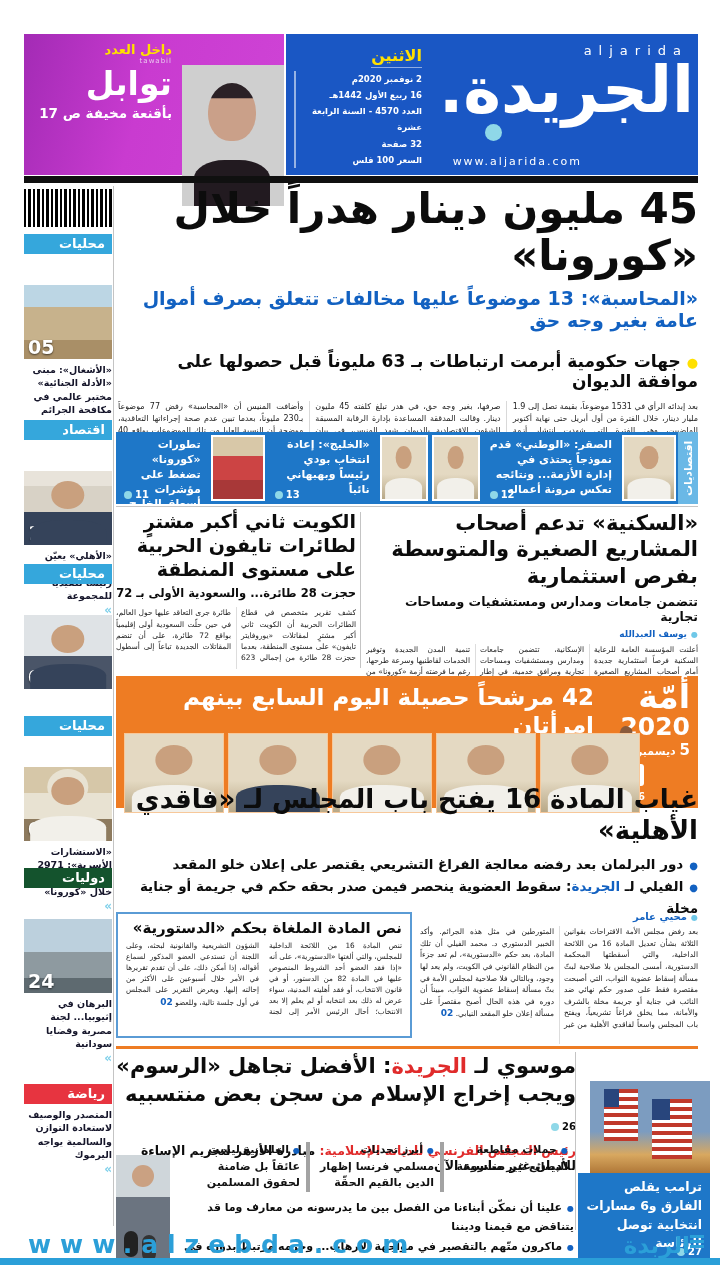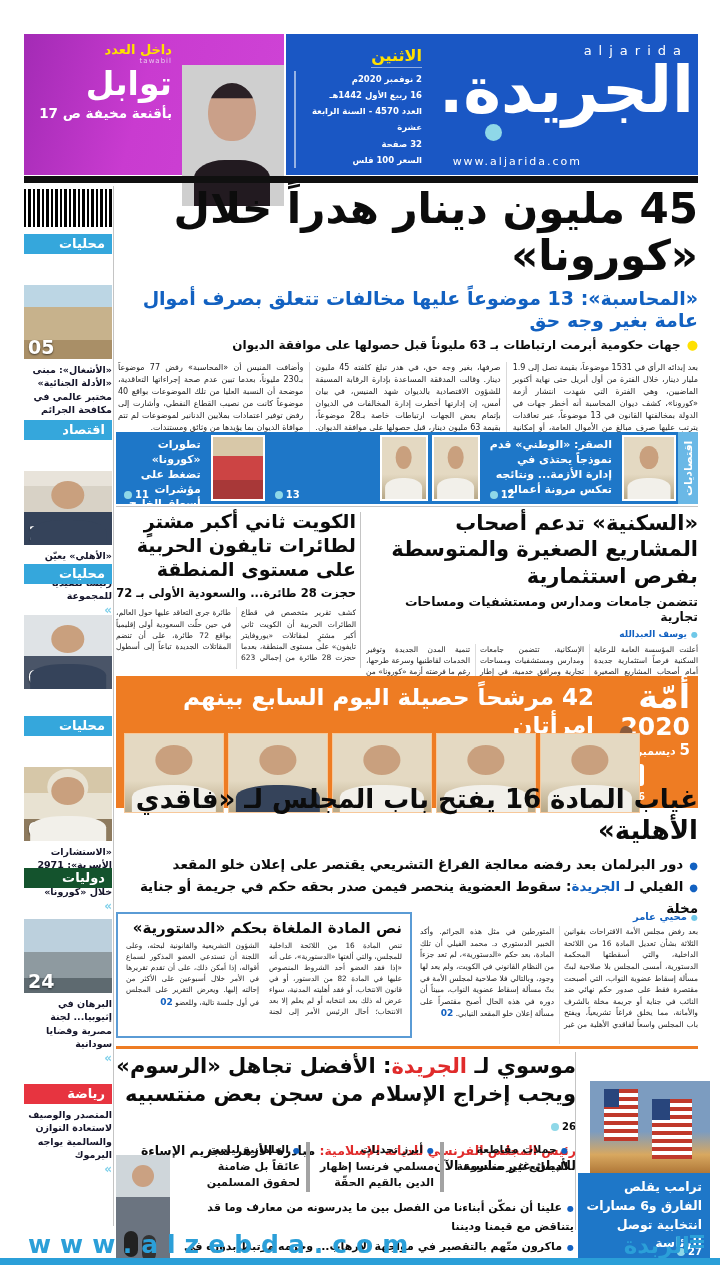--- a/index.html
+++ b/index.html
@@ -31,21 +31,21 @@
   .datebox{ position:absolute; top:12px; left:8px; width:128px; text-align:right; }
   .datebox .day{ color:#ffe000; font-weight:bold; font-size:16px; border-bottom:1px solid rgba(255,255,255,.5); padding-bottom:2px; margin-bottom:3px; display:inline-block; }
   .datebox .dline{ color:#fff; font-size:8.5px; font-weight:bold; line-height:1.9; border-left:2px solid rgba(255,255,255,.55); padding-left:4px; }
   .blackbar{ position:absolute; left:24px; top:176px; width:674px; height:7px; background:#101010; }
 
   
   .barcode{ position:absolute; left:24px; top:189px; width:88px; height:38px; background:repeating-linear-gradient(90deg,#000 0 2px,#fff 2px 4px,#000 4px 7px,#fff 7px 9px); }
   .lead{ position:absolute; left:118px; top:185px; width:580px; text-align:right; }
   .lead h1{ font-size:42px; line-height:1.12; letter-spacing:-1px; color:#0c0c0c; }
   .lead .sub-blue{ margin-top:8px; color:#1261c1; font-weight:bold; font-size:19px; }
-  .lead .sub-black{ margin-top:6px; color:#0c0c0c; font-weight:bold; font-size:12px; }
+  .lead .sub-black{ margin-top:20px; color:#0c0c0c; font-weight:bold; font-size:17px; }
   .sub-black::before{ content:"●"; color:#ffe000; font-size:13px; margin-left:6px; }
   .lead-body{ margin-top:10px; height:88px; overflow:hidden; column-count:3; column-gap:12px; column-rule:1px solid #d9d9d9; font-size:8px; line-height:1.5; text-align:justify; color:#222; }
 
   
   .strip{ position:absolute; left:116px; top:432px; width:582px; height:72px; background:#1e77c8; display:flex; direction:rtl; align-items:stretch; }
   .strip .vtab{ width:20px; background:#6ab8e6; color:#fff; font-weight:bold; font-size:11px; writing-mode:vertical-rl; transform:rotate(180deg); display:flex; align-items:center; justify-content:center; letter-spacing:1px; }
   .strip .sphoto{ flex:none; border:2px solid #fff; margin:3px 2px; }
   .strip .stext{ color:#fff; font-weight:bold; font-size:11px; line-height:1.35; padding:6px 8px 2px; text-align:right; position:relative; }
   .pg{ font-weight:bold; color:#fff; font-size:10px; }
   .pg::after{ content:""; display:inline-block; width:8px; height:8px; border-radius:50%; background:#8fd8e8; margin-right:3px; vertical-align:-1px; }
@@ -238,20 +238,21 @@
   <div class="strip">
     <div class="vtab">اقتصاديات</div>
     <div class="sphoto ph ph-vote ph-head" style="width:54px"></div>
     <div class="stext" style="width:150px">
       <span>الصقر: «الوطني» قدم نموذجاً يحتذى في إدارة الأزمة... ونتائجه تعكس مرونة أعماله</span>
       <span class="pg">12</span>
     </div>
     <div class="sphoto ph ph-vote ph-head" style="width:48px"></div>
     <div class="sphoto ph ph-vote ph-head" style="width:48px"></div>
     <div class="stext" style="width:120px">
+      <span>«الخليج»: إعادة انتخاب بودي رئيساً وبهبهاني نائباً</span>
       <span class="pg">13</span>
     </div>
     <div class="sphoto ph ph-crowd" style="width:54px"></div>
     <div class="stext" style="width:100px">
       <span>تطورات «كورونا» تضغط على مؤشرات أسواق الخليج</span>
       <span class="pg">11</span>
     </div>
   </div>
 
   <div class="hline" style="left:116px; top:506px; width:582px"></div>

